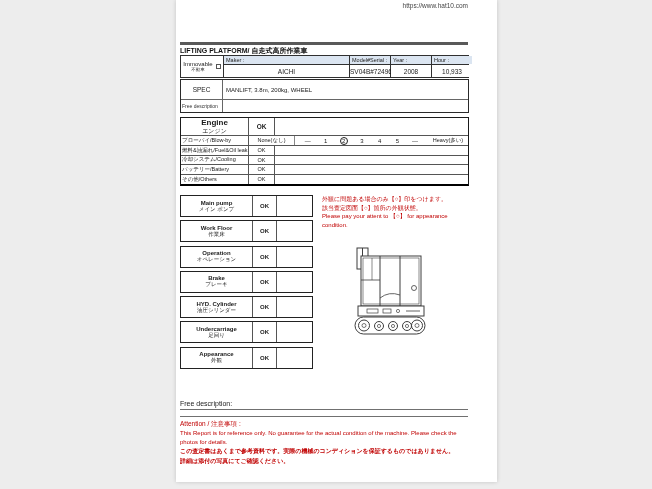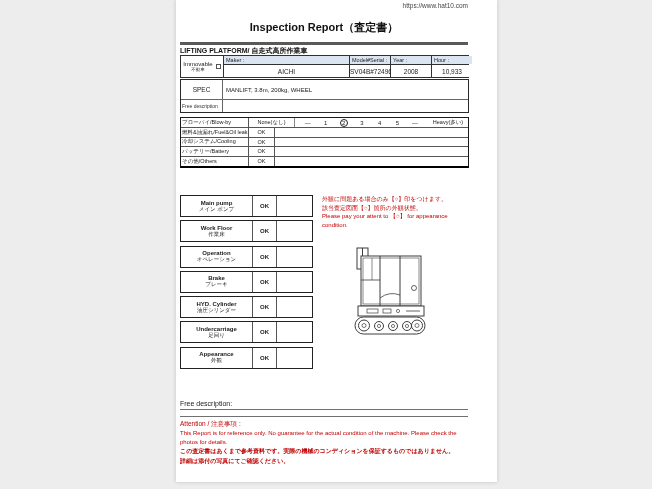--- a/index.html
+++ b/index.html
@@ -83,21 +83,20 @@
   .attn-lines { top:429px; left:4px; width:290px; color:#c00000; }
   .attn-lines .l0 { font-size:6px; line-height:9px; }
   .attn-lines .l1, .attn-lines .l2 { font-size:6px; line-height:9.5px; font-weight:600; }
 </style>
 </head>
 <body>
 
 <div class="page">
 
   <div class="abs url">https://www.hat10.com</div>
-  <div class="abs title">Inspection Report（査定書）</div>
   <div class="abs rule-thick"></div>
   <div class="abs section-title">LIFTING PLATFORM/ 自走式高所作業車</div>
 
   <div class="abs info-table">
     <div class="cell hcell">Maker :</div>
     <div class="cell hcell">Model#Serial :</div>
     <div class="cell hcell">Year :</div>
     <div class="cell hcell">Hour :</div>
     <div class="cell imm-cell">
       <span class="imm-txt">
@@ -117,20 +116,28 @@
       <div class="spec-label">SPEC</div>
       <div class="spec-value">MANLIFT, 3.8m, 200kg, WHEEL</div>
     </div>
     <div class="spec-row">
       <div class="spec-label small">Free description</div>
       <div class="spec-value"></div>
     </div>
   </div>
 
   <div class="abs engine-table">
+    <div class="eng-row eng-head">
+      <div class="eng-name">
+        <span class="eng-en">Engine</span>
+        <span class="eng-jp">エンジン</span>
+      </div>
+      <div class="eng-ok">OK</div>
+      <div class="eng-rest"></div>
+    </div>
     <div class="eng-row blowby">
       <div class="lbl eng-sub lbl" style="width:68px;border-right:1px solid #555;font-size:5.5px;display:flex;align-items:center;padding-left:1px;">ブローバイ/Blow-by</div>
       <div class="none">None(なし)</div>
       <div class="scale">
         <span>—</span>
         <span>1</span>
         <span class="circled">2</span>
         <span>3</span>
         <span>4</span>
         <span>5</span>

